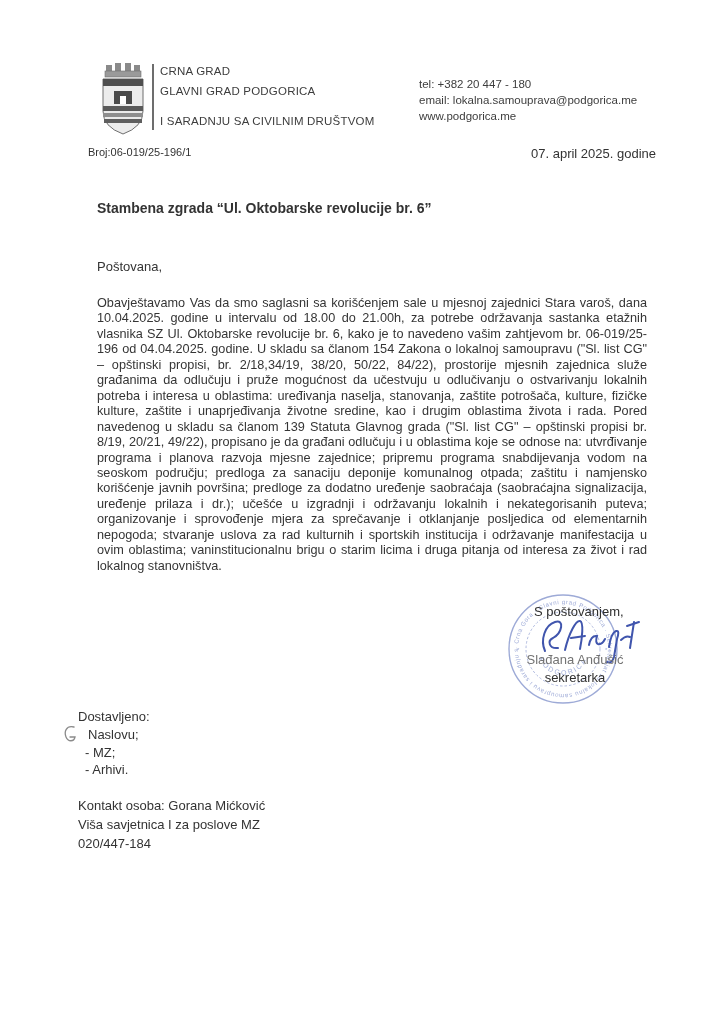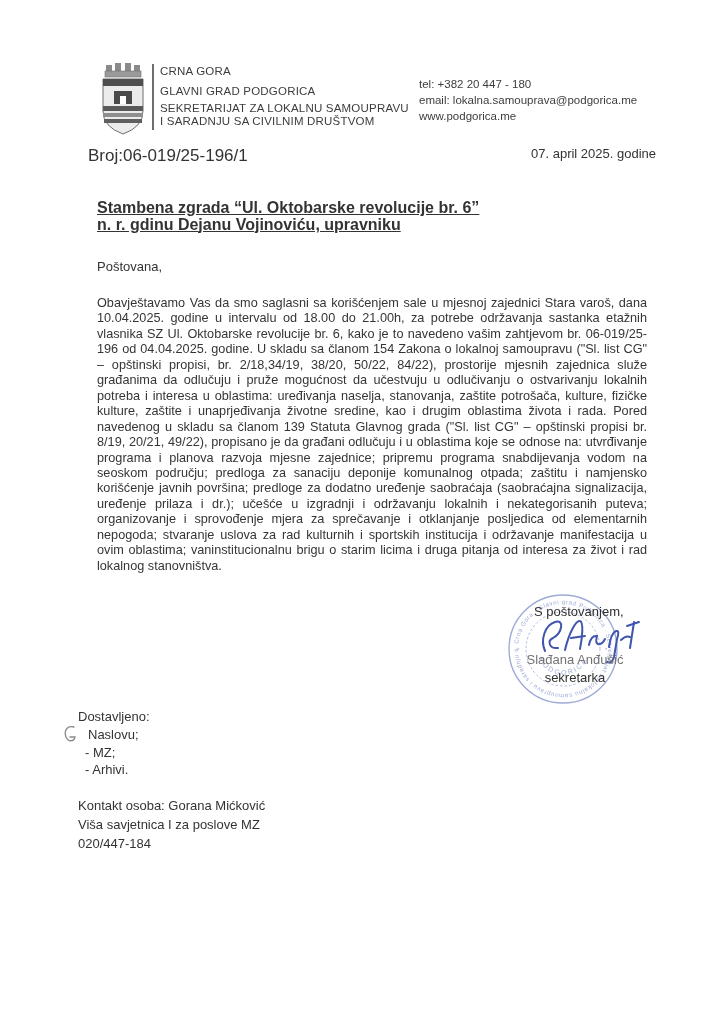--- a/index.html
+++ b/index.html
@@ -20,24 +20,24 @@
   .org-0{top:65px;}
   .org-1{top:85px;}
   .org-2{top:102px;}
   .org-3{top:115px;}
   .addr-line{left:419px;font-size:11.5px;color:#3d3d3d;white-space:nowrap;}
   .addr-0{top:61px;}
   .addr-1{top:78px;}
   .addr-2{top:94px;}
   .addr-3{top:110px;}
   
-  .ref-number{left:88px;top:146px;font-size:17px;text-align:center;}
+  .ref-number{left:88px;top:146px;font-size:11px;text-align:center;}
   .ref-date{left:531px;top:146px;font-size:13px;}
   
-  .recipient{left:97px;top:200px;font-size:16px;font-weight:bold;line-height:16.5px;text-decoration:underline;}
+  .recipient{left:97px;top:200px;font-size:14px;font-weight:bold;line-height:16.5px;}
   
   .salutation{left:97px;top:259px;font-size:13px;}
   .body-par{
     left:97px;top:296px;width:550px;
     font-size:12.7px;line-height:15.45px;
     text-align:justify;color:#353535;
   }
   
   .stamp-svg{left:505px;top:591px;width:116px;height:116px;opacity:.85;}
   .closing{left:534px;top:604px;font-size:13px;color:#2f2f2f;}
@@ -77,35 +77,33 @@
     <rect x="4" y="17" width="40" height="7" fill="#4f4f4f"></rect>
     <rect x="15" y="29" width="18" height="13" fill="#4a4a4a"></rect>
     <rect x="21" y="34" width="6" height="8" fill="#ffffff"></rect>
     <rect x="4" y="44" width="40" height="5" fill="#5a5a5a"></rect>
     <rect x="4" y="51" width="40" height="4" fill="#8f8f8f"></rect>
     <rect x="5" y="57" width="38" height="4" fill="#5f5f5f"></rect>
   </svg>
 
   <div class="abs lh-divider"></div>
 
-  <div class="abs org-line org-0">CRNA GORA</div>
+  <div class="abs org-line org-0">CRNA GRAD</div>
   <div class="abs org-line org-1">GLAVNI GRAD PODGORICA</div>
-  <div class="abs org-line org-2">SEKRETARIJAT ZA LOKALNU SAMOUPRAVU</div>
   <div class="abs org-line org-3">I SARADNJU SA CIVILNIM DRUŠTVOM</div>
 
   <div class="abs addr-line addr-1">tel: +382 20 447 - 180</div>
   <div class="abs addr-line addr-2">email: lokalna.samouprava@podgorica.me</div>
   <div class="abs addr-line addr-3">www.podgorica.me</div>
 
   <div class="abs ref-number">Broj:06-019/25-196/1</div>
   <div class="abs ref-date">07. april 2025. godine</div>
 
   <div class="abs recipient">
     <div>Stambena zgrada “Ul. Oktobarske revolucije br. 6”</div>
-    <div>n. r. gdinu Dejanu Vojinoviću, upravniku</div>
   </div>
 
   <div class="abs salutation">Poštovana,</div>
   <div class="abs body-par">Obavještavamo Vas da smo saglasni sa korišćenjem sale u mjesnoj zajednici Stara varoš, dana 10.04.2025. godine u intervalu od 18.00 do 21.00h, za potrebe održavanja sastanka etažnih vlasnika SZ Ul. Oktobarske revolucije br. 6, kako je to navedeno vašim zahtjevom br. 06-019/25-196 od 04.04.2025. godine. U skladu sa članom 154 Zakona o lokalnoj samoupravu ("Sl. list CG" – opštinski propisi, br. 2/18,34/19, 38/20, 50/22, 84/22), prostorije mjesnih zajednica služe građanima da odlučuju i pruže mogućnost da učestvuju u odlučivanju o ostvarivanju lokalnih potreba i interesa u oblastima: uređivanja naselja, stanovanja, zaštite potrošača, kulture, fizičke kulture, zaštite i unaprjeđivanja životne sredine, kao i drugim oblastima života i rada. Pored navedenog u skladu sa članom 139 Statuta Glavnog grada ("Sl. list CG" – opštinski propisi br. 8/19, 20/21, 49/22), propisano je da građani odlučuju i u oblastima koje se odnose na: utvrđivanje programa i planova razvoja mjesne zajednice; pripremu programa snabdijevanja vodom na seoskom području; predloga za sanaciju deponije komunalnog otpada; zaštitu i namjensko korišćenje javnih površina; predloge za dodatno uređenje saobraćaja (saobraćajna signalizacija, uređenje prilaza i dr.); učešće u izgradnji i održavanju lokalnih i nekategorisanih puteva; organizovanje i sprovođenje mjera za sprečavanje i otklanjanje posljedica od elementarnih nepogoda; stvaranje uslova za rad kulturnih i sportskih institucija i održavanje manifestacija u ovim oblastima; vaninstitucionalnu brigu o starim licima i druga pitanja od interesa za život i rad lokalnog stanovništva.</div>
 
   <svg class="abs stamp-svg" viewBox="0 0 116 116">
     <circle cx="58" cy="58" r="54" fill="none" stroke="#8d9cd0" stroke-width="1.4"></circle>
     <circle cx="58" cy="58" r="37" fill="none" stroke="#8d9cd0" stroke-width="0.8" stroke-dasharray="2.5,2"></circle>
     <defs>
       <path id="ringPath" d="M58,58 m-45,0 a45,45 0 1,1 90,0 a45,45 0 1,1 -90,0"></path>

